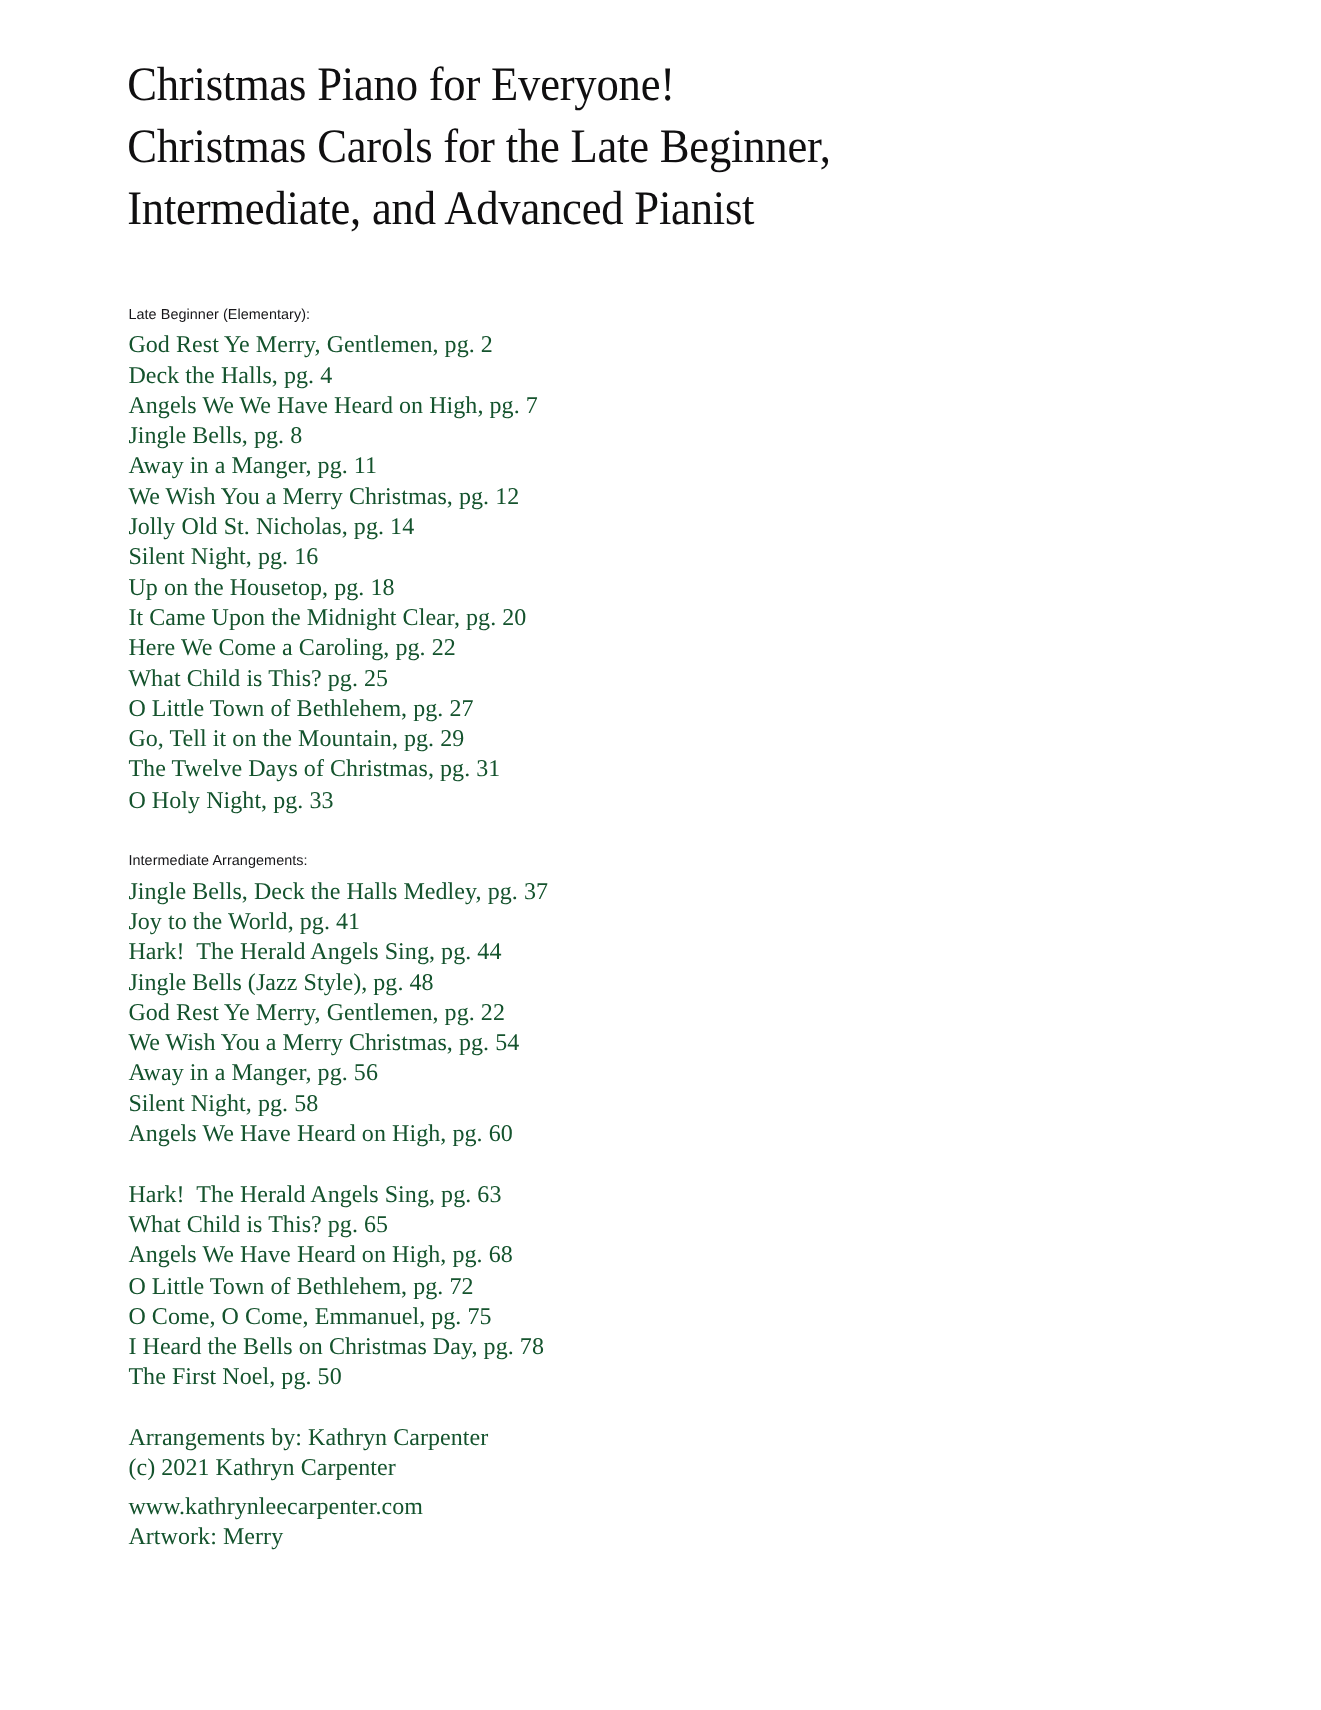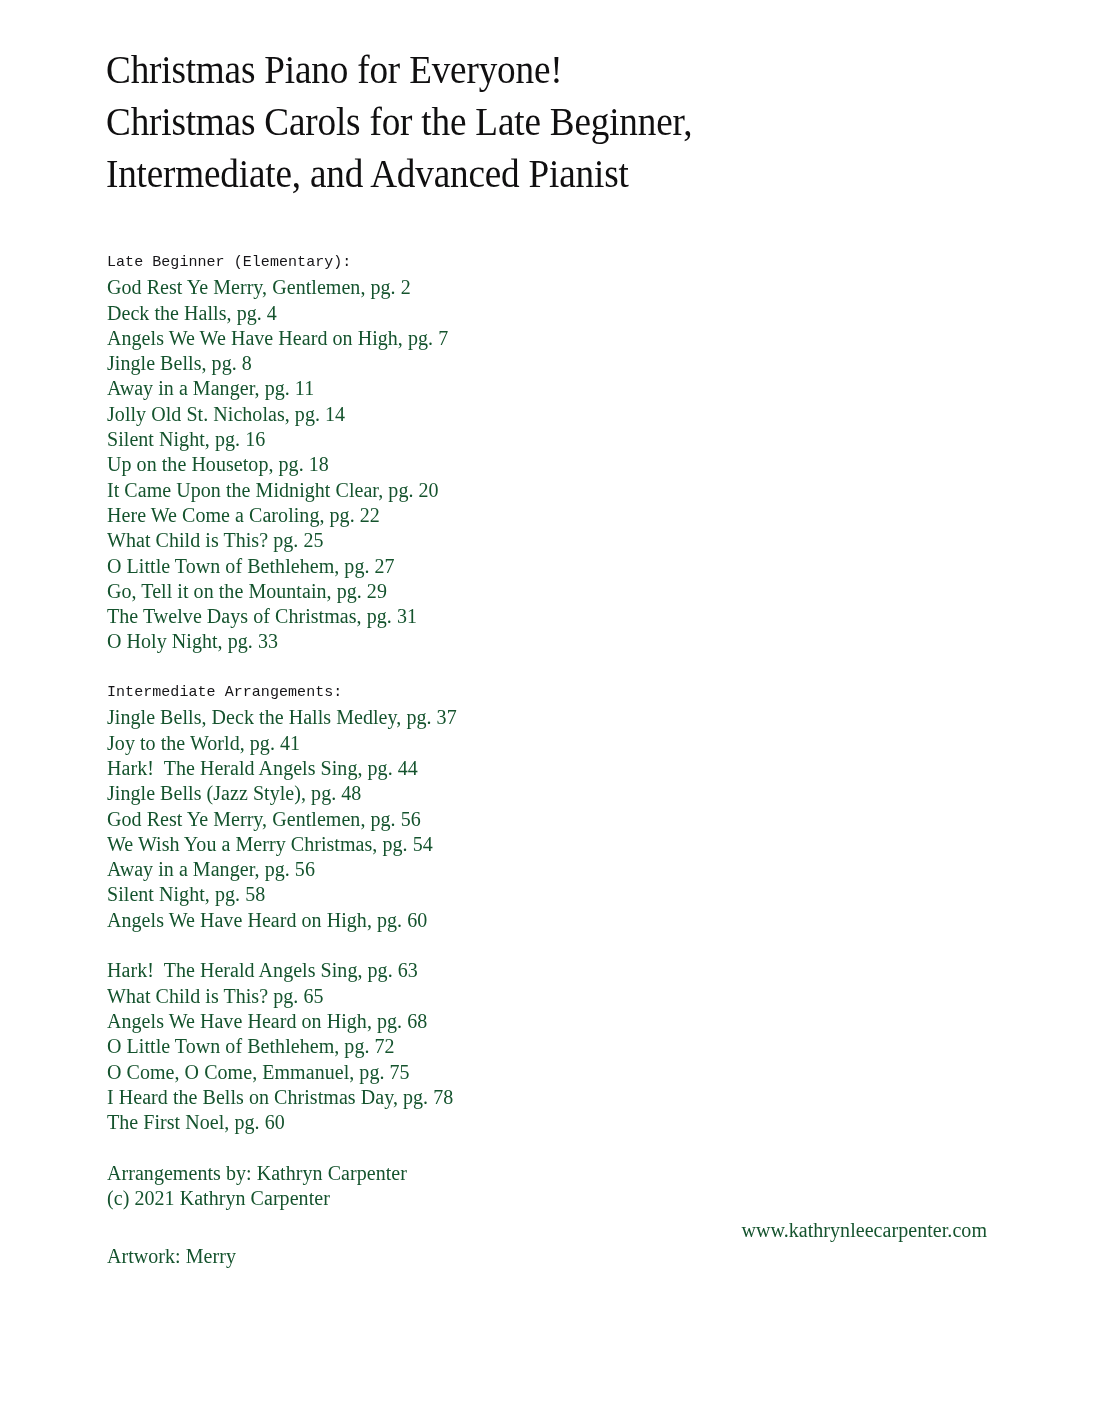--- a/index.html
+++ b/index.html
@@ -58,32 +58,31 @@
   .line {
     font-family: "Liberation Serif", "DejaVu Serif", serif;
     font-size: 20px;
     line-height: 25.3px;
     color: #14532d;
     white-space: pre;
     letter-spacing: 0.05px;
   }
 
   .section-heading {
-    font-family: Liberation Mono, monospace;
-    font-size: 15px;
+    font-family: Liberation Sans, sans-serif;
+    font-size: 12px;
     line-height: 25.3px;
     color: #161518;
     white-space: pre;
     letter-spacing: 0.05px;
   }
 
   
   .credits .line.spaced-above {
     margin-top: 7px;
-    text-align: right;
   }
 </style>
 </head>
 <body>
 
 <div class="page">
 
   <div class="title-block">
     <div class="title-line">Christmas Piano for Everyone!</div>
     <div class="title-line">Christmas Carols for the Late Beginner,</div>
@@ -92,53 +91,54 @@
 
   <div class="content">
 
     <div class="section">
       <div class="section-heading">Late Beginner (Elementary):</div>
       <div class="line">God Rest Ye Merry, Gentlemen, pg. 2</div>
       <div class="line">Deck the Halls, pg. 4</div>
       <div class="line">Angels We We Have Heard on High, pg. 7</div>
       <div class="line">Jingle Bells, pg. 8</div>
       <div class="line">Away in a Manger, pg. 11</div>
+      <div class="line">We Wish You a Merry Christmas, pg. 12</div>
       <div class="line">Jolly Old St. Nicholas, pg. 14</div>
       <div class="line">Silent Night, pg. 16</div>
       <div class="line">Up on the Housetop, pg. 18</div>
       <div class="line">It Came Upon the Midnight Clear, pg. 20</div>
       <div class="line">Here We Come a Caroling, pg. 22</div>
       <div class="line">What Child is This? pg. 25</div>
       <div class="line">O Little Town of Bethlehem, pg. 27</div>
       <div class="line">Go, Tell it on the Mountain, pg. 29</div>
       <div class="line">The Twelve Days of Christmas, pg. 31</div>
       <div class="line">O Holy Night, pg. 33</div>
     </div>
 
     <div class="section">
       <div class="section-heading">Intermediate Arrangements:</div>
       <div class="line">Jingle Bells, Deck the Halls Medley, pg. 37</div>
       <div class="line">Joy to the World, pg. 41</div>
       <div class="line">Hark!  The Herald Angels Sing, pg. 44</div>
       <div class="line">Jingle Bells (Jazz Style), pg. 48</div>
-      <div class="line">God Rest Ye Merry, Gentlemen, pg. 56</div>
+      <div class="line">God Rest Ye Merry, Gentlemen, pg. 22</div>
       <div class="line">We Wish You a Merry Christmas, pg. 54</div>
       <div class="line">Away in a Manger, pg. 56</div>
       <div class="line">Silent Night, pg. 58</div>
       <div class="line">Angels We Have Heard on High, pg. 60</div>
     </div>
 
     <div class="section">
       <div class="line">Hark!  The Herald Angels Sing, pg. 63</div>
       <div class="line">What Child is This? pg. 65</div>
       <div class="line">Angels We Have Heard on High, pg. 68</div>
       <div class="line">O Little Town of Bethlehem, pg. 72</div>
       <div class="line">O Come, O Come, Emmanuel, pg. 75</div>
       <div class="line">I Heard the Bells on Christmas Day, pg. 78</div>
-      <div class="line">The First Noel, pg. 60</div>
+      <div class="line">The First Noel, pg. 50</div>
     </div>
 
     <div class="section credits">
       <div class="line">Arrangements by: Kathryn Carpenter</div>
       <div class="line">(c) 2021 Kathryn Carpenter</div>
       <div class="line spaced-above">www.kathrynleecarpenter.com</div>
       <div class="line">Artwork: Merry</div>
     </div>
 
   </div>

